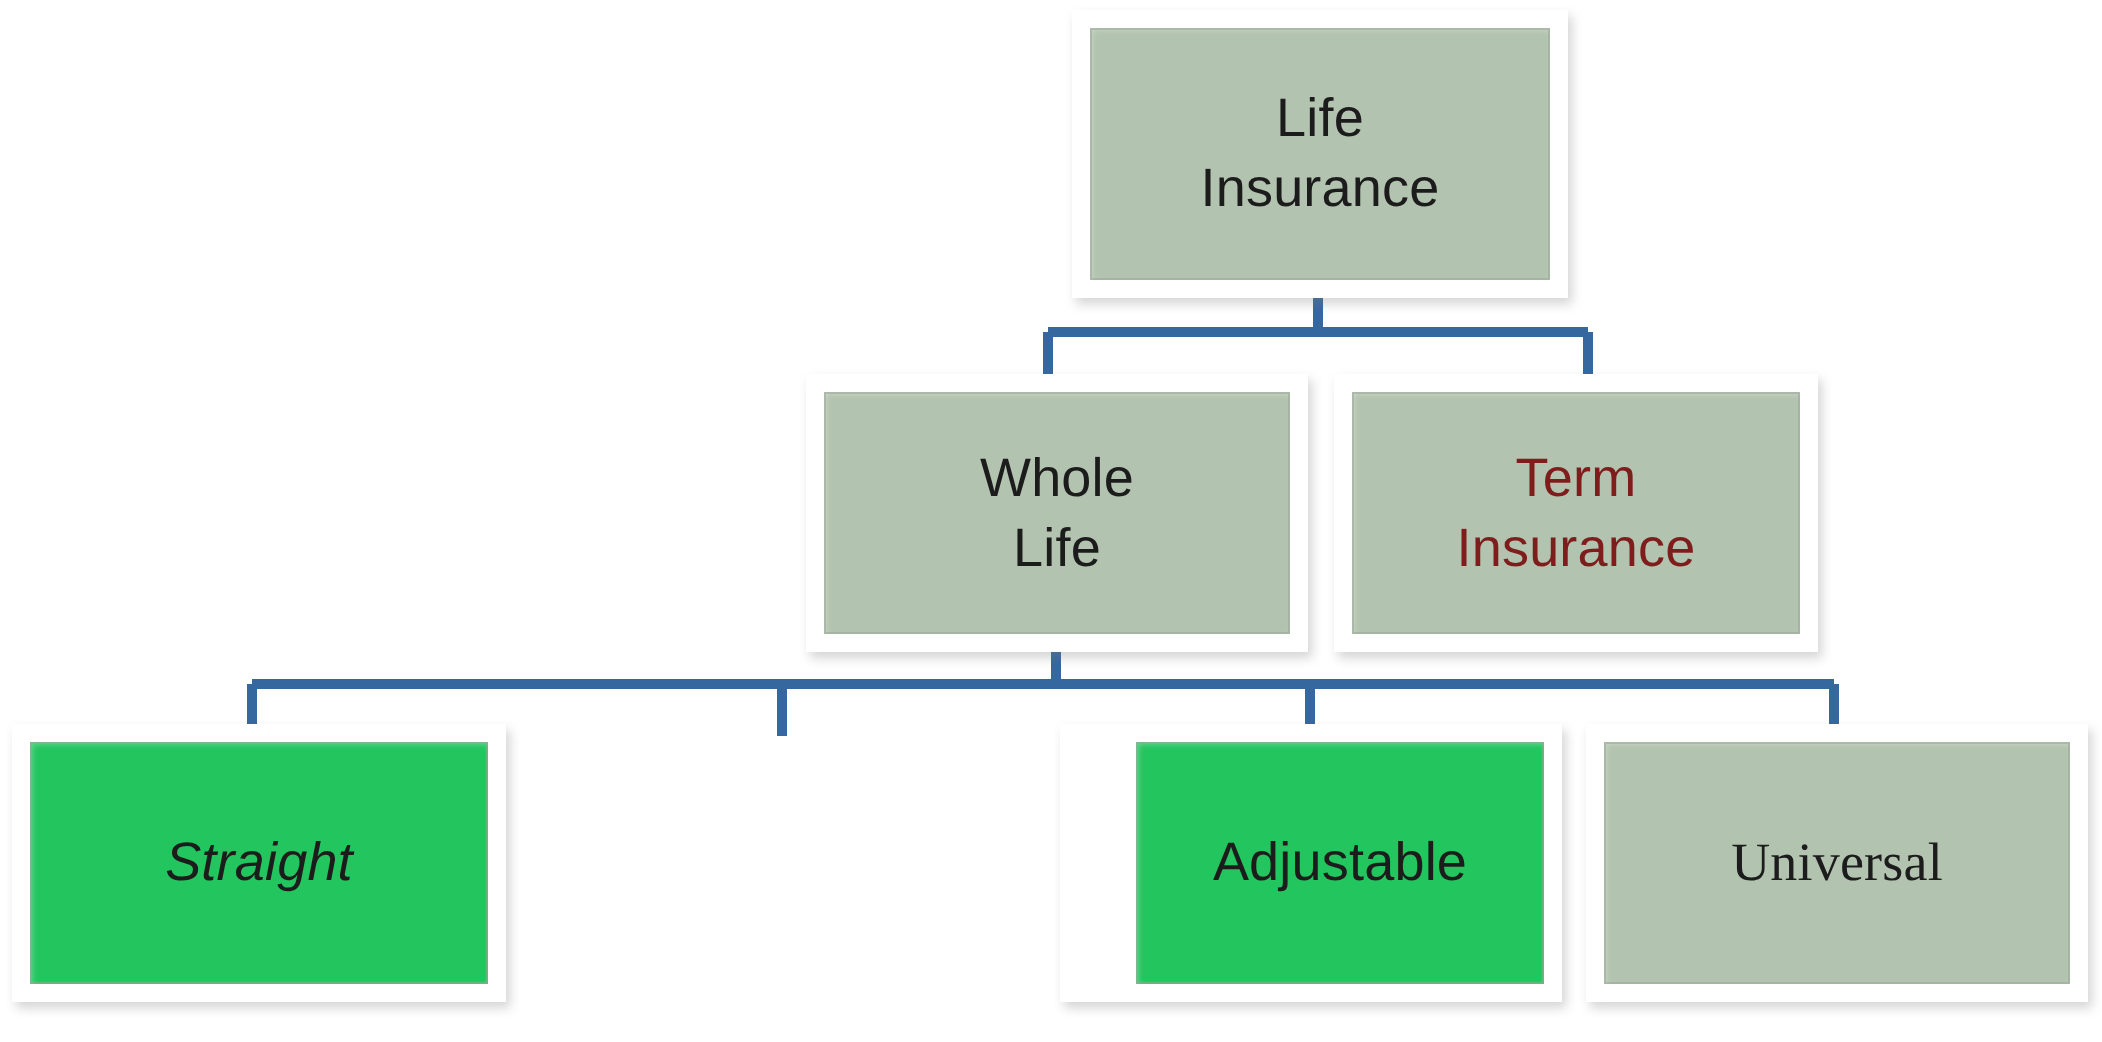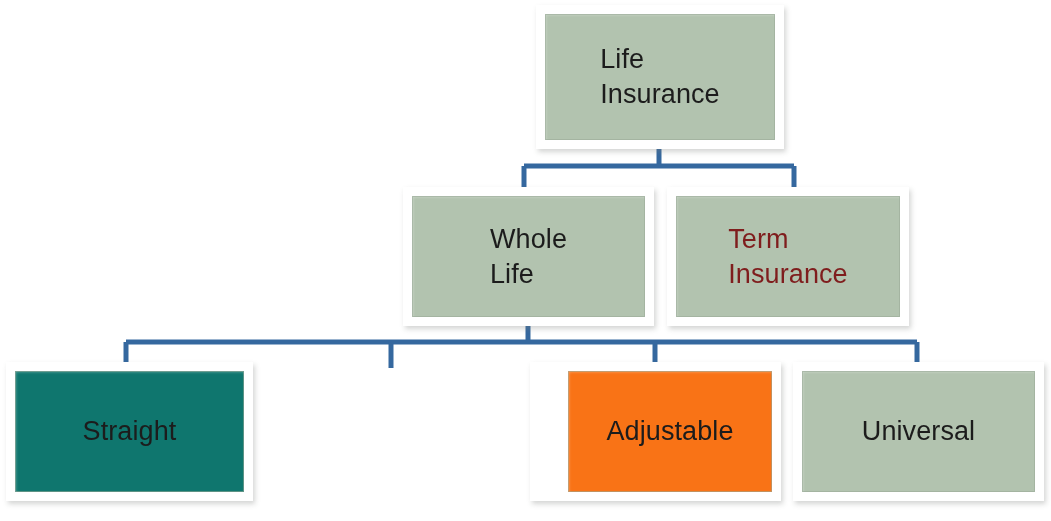--- a/index.html
+++ b/index.html
@@ -40,21 +40,21 @@
     left: 9px;
     top: 9px;
     right: 9px;
     bottom: 9px;
     background: #b2c3af;
     box-shadow: inset 0 0 0 1px rgba(150,165,148,0.55),
                 inset 1px 1px 3px rgba(255,255,255,0.35);
     display: flex;
     align-items: center;
     justify-content: center;
-    text-align: left;
+    text-align: center;
   }
   .node-label {
     color: #1c1c1c;
     font-size: 27px;
     line-height: 1.28;
     letter-spacing: 0.1px;
     font-weight: 400;
     white-space: pre-line;
     user-select: none;
   }
@@ -110,31 +110,31 @@
   </div>
 
   <div class="node" id="node-term-insurance">
     <div class="node-inner" style="background: rgb(178, 195, 175);">
       <span class="node-label" style="color: #7f1d1d;">Term
 Insurance</span>
     </div>
   </div>
 
   <div class="node" id="node-straight">
-    <div class="node-inner" style="background: #0f766e;">
+    <div class="node-inner" style="background: #22c55e; font-style: italic;">
       <span class="node-label" style="color: rgb(28, 28, 28);">Straight</span>
     </div>
   </div>
 
 
   <div class="node" id="node-adjustable">
-    <div class="node-inner" style="background: #f97316; margin-left: 29px;">
+    <div class="node-inner" style="background: #22c55e; margin-left: 29px;">
       <span class="node-label" style="color: rgb(28, 28, 28);">Adjustable</span>
     </div>
   </div>
 
   <div class="node" id="node-universal">
-    <div class="node-inner" style="background: rgb(178, 195, 175);">
+    <div class="node-inner" style="background: rgb(178, 195, 175); font-family: Liberation Serif, serif;">
       <span class="node-label" style="color: rgb(28, 28, 28);">Universal</span>
     </div>
   </div>
 
 </div>
 
 </body></html>

